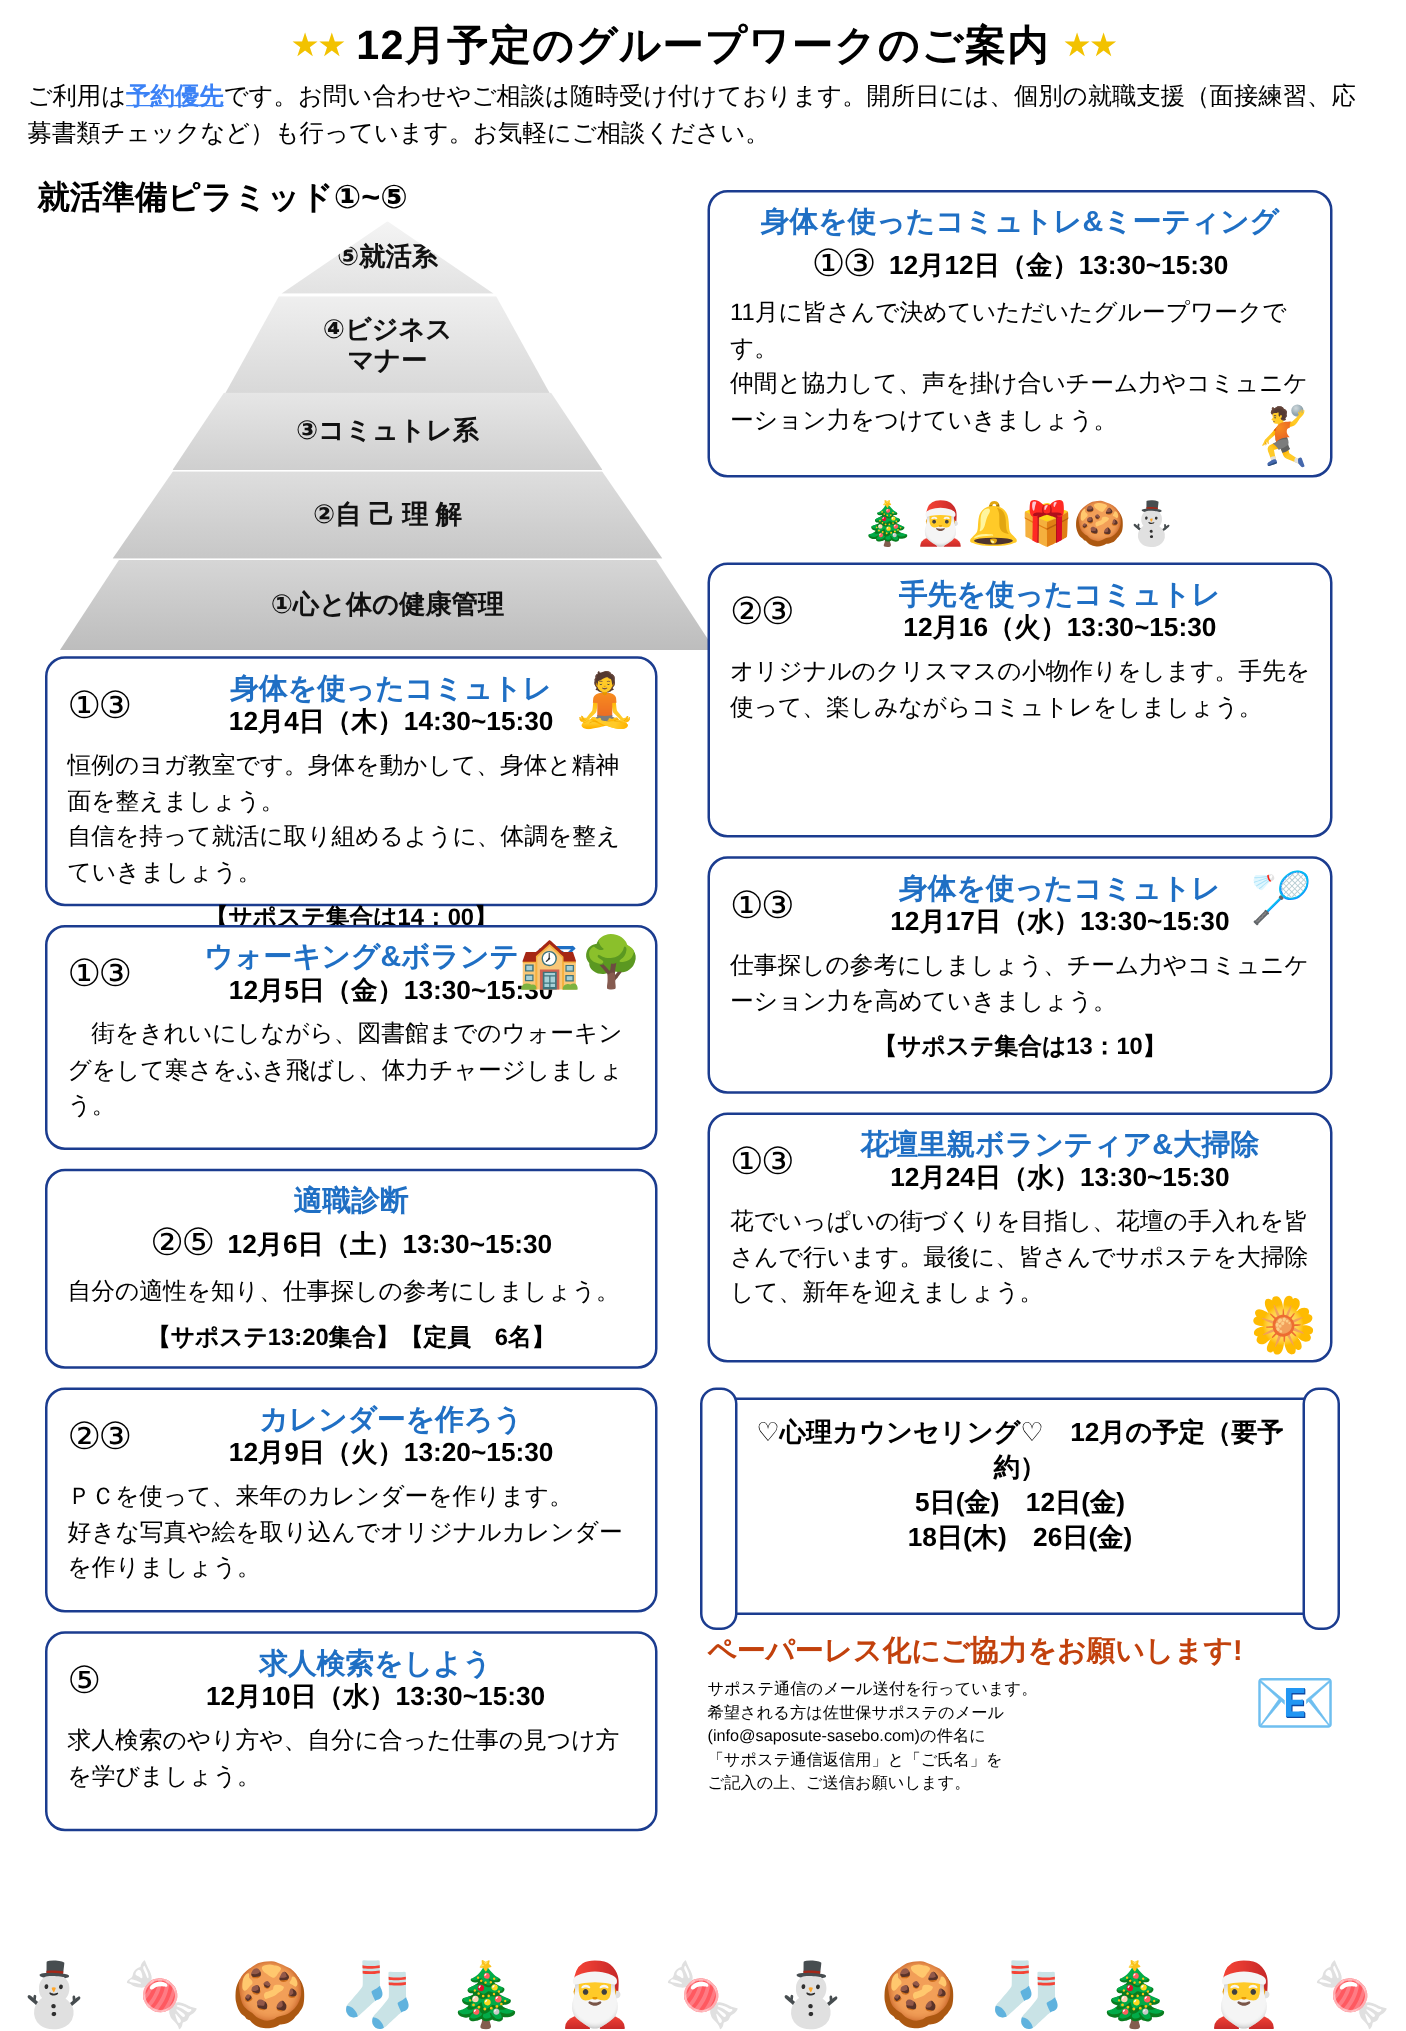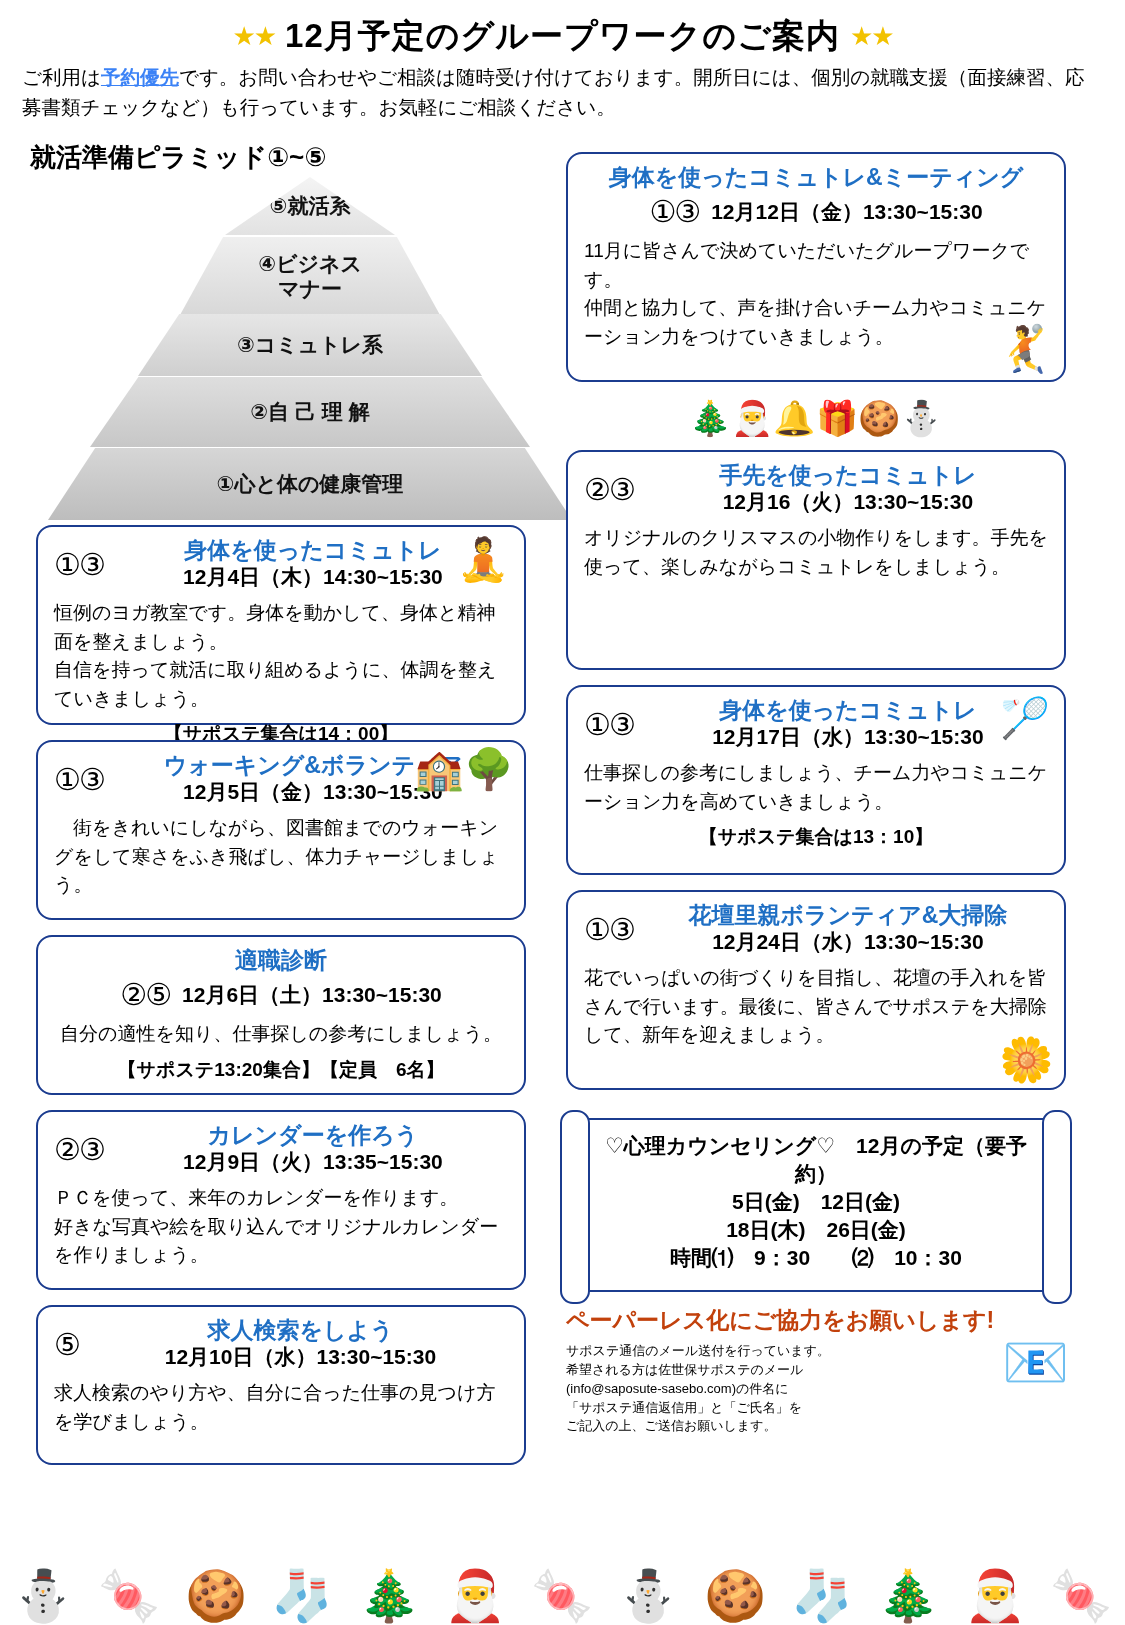--- a/index.html
+++ b/index.html
@@ -54,21 +54,21 @@
     background:#fff;
     box-sizing:border-box;
     padding:10px 16px 0 16px;
   }
   .c-title{color:#1f6fc4;font-weight:bold;font-size:23px;text-align:center;line-height:1.15;}
   .c-row{display:flex;align-items:center;gap:12px;width:100%;justify-content:center;}
   .c-nums{font-size:30px;letter-spacing:-2px;white-space:nowrap;}
   .c-date{font-weight:bold;font-size:21px;white-space:nowrap;}
   .c-body{font-size:19px;line-height:1.5;margin-top:8px;}
   .c-note{font-size:19px;font-weight:bold;text-align:center;margin-top:8px;}
-  .c-center{text-align:center;}
+  .c-center{}
   .head-stack{display:flex;align-items:center;gap:14px;}
   .head-stack .c-nums{font-size:30px;}
   .head-col{display:flex;flex-direction:column;align-items:center;flex:1;}
 
   
   #card-yoga{left:36px;top:525px;width:490px;height:200px;}
   #card-walk{left:36px;top:740px;width:490px;height:180px;}
   #card-tekishoku{left:36px;top:935px;width:490px;height:160px;}
   #card-calendar{left:36px;top:1110px;width:490px;height:180px;}
   #card-kyujin{left:36px;top:1305px;width:490px;height:160px;}
@@ -175,21 +175,21 @@
     </div>
     <div class="c-body c-center">自分の適性を知り、仕事探しの参考にしましょう。</div>
     <div class="c-note">【サポステ13:20集合】【定員　6名】</div>
   </div>
 
   <div class="card" id="card-calendar">
     <div class="head-stack">
       <span class="c-nums">②③</span>
       <div class="head-col">
         <div class="c-title">カレンダーを作ろう</div>
-        <div class="c-date">12月9日（火）13:35~15:30</div>
+        <div class="c-date">12月9日（火）13:20~15:30</div>
       </div>
     </div>
     <div class="c-body" style="white-space:pre-line">ＰＣを使って、来年のカレンダーを作ります。
 好きな写真や絵を取り込んでオリジナルカレンダーを作りましょう。</div>
   </div>
 
   <div class="card" id="card-kyujin">
     <div class="head-stack">
       <span class="c-nums">⑤</span>
       <div class="head-col">
@@ -247,21 +247,20 @@
     </div>
     <div class="c-body">花でいっぱいの街づくりを目指し、花壇の手入れを皆さんで行います。最後に、皆さんでサポステを大掃除して、新年を迎えましょう。</div>
     <span class="deco flower-ic">🌼</span>
   </div>
 
   <div class="scroll">
     <div class="scroll-inner">
       <div class="sc-line1">♡心理カウンセリング♡　12月の予定（要予約）</div>
       <div class="sc-line">5日(金)　12日(金)</div>
       <div class="sc-line">18日(木)　26日(金)</div>
-      <div class="sc-line">時間⑴　9：30　　⑵　10：30</div>
     </div>
   </div>
 
   <div class="paperless">
     <div class="pl-title">ペーパーレス化にご協力をお願いします!</div>
     <div class="pl-body" style="white-space:pre-line">サポステ通信のメール送付を行っています。
 希望される方は佐世保サポステのメール
 (info@saposute-sasebo.com)の件名に
 「サポステ通信返信用」と「ご氏名」を
 ご記入の上、ご送信お願いします。</div>

